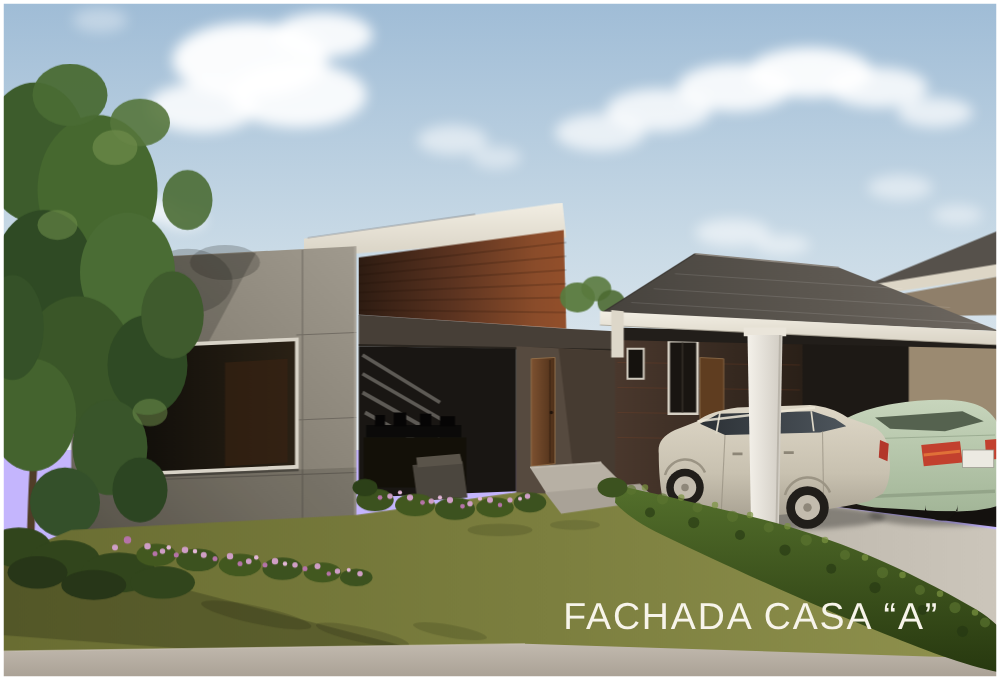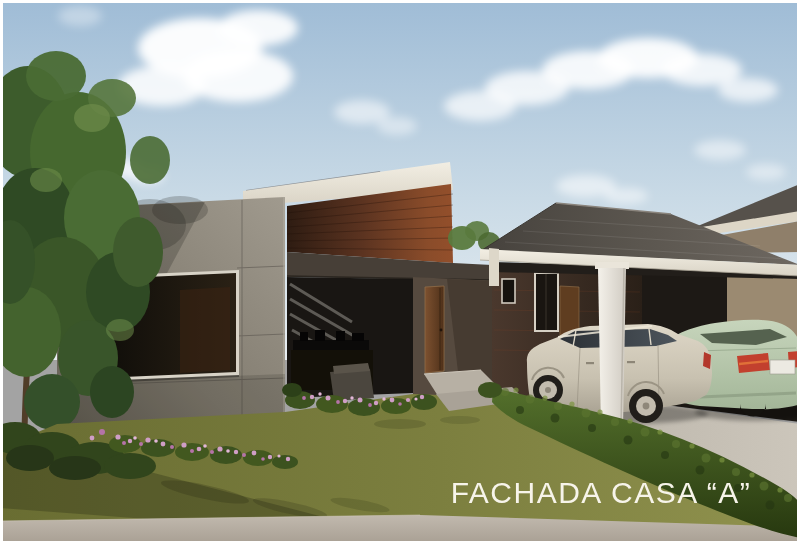--- a/index.html
+++ b/index.html
@@ -1,16 +1,16 @@
 <!DOCTYPE html>
 <html><head>
 <meta charset="utf-8">
 <style>
   html,body{margin:0;padding:0;background:#ffffff;}
-  .stage{position:relative;width:800px;height:544px;overflow:hidden;background:#a3a3a3;
+  .stage{position:relative;width:800px;height:544px;overflow:hidden;background:#c4b5fd;
          font-family:"Liberation Sans",sans-serif;}
   svg{display:block;}
   .caption-text{font-family:"Liberation Sans",sans-serif;font-weight:300;
                 letter-spacing:1.5px;}
 </style>
 </head>
 <body>
 
 <div class="stage">
 <svg width="800" height="544" viewBox="0 0 800 544" xmlns="http://www.w3.org/2000/svg">

